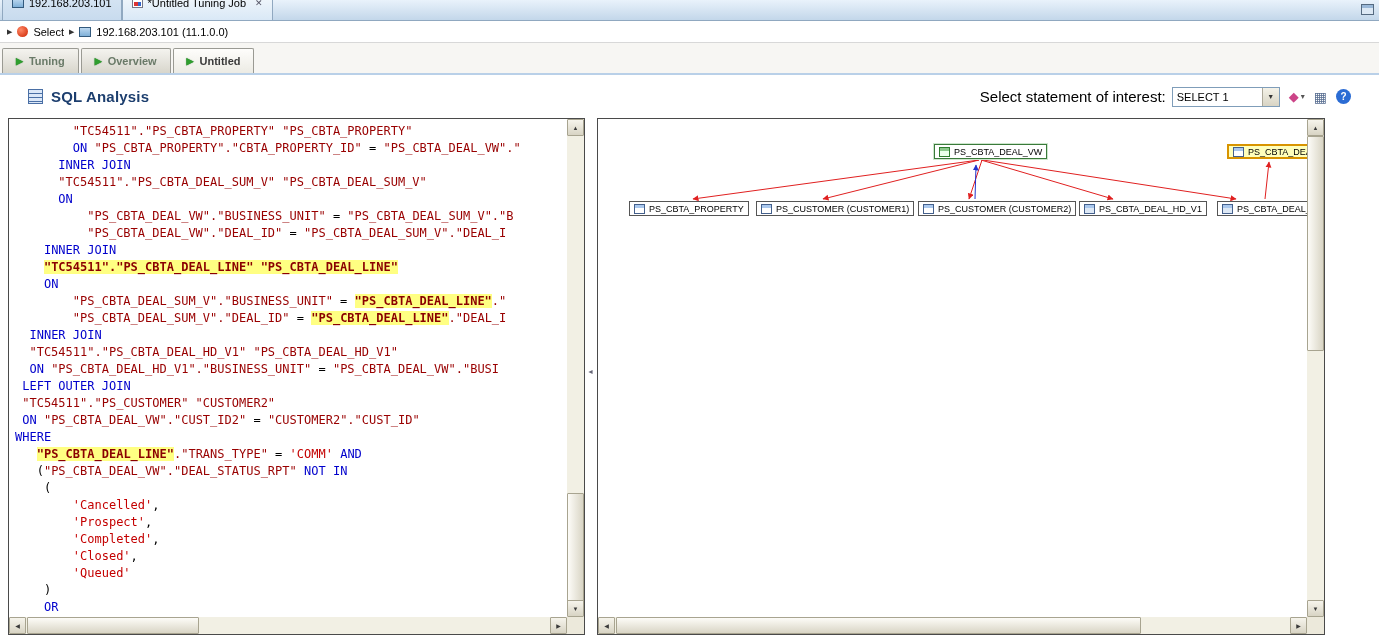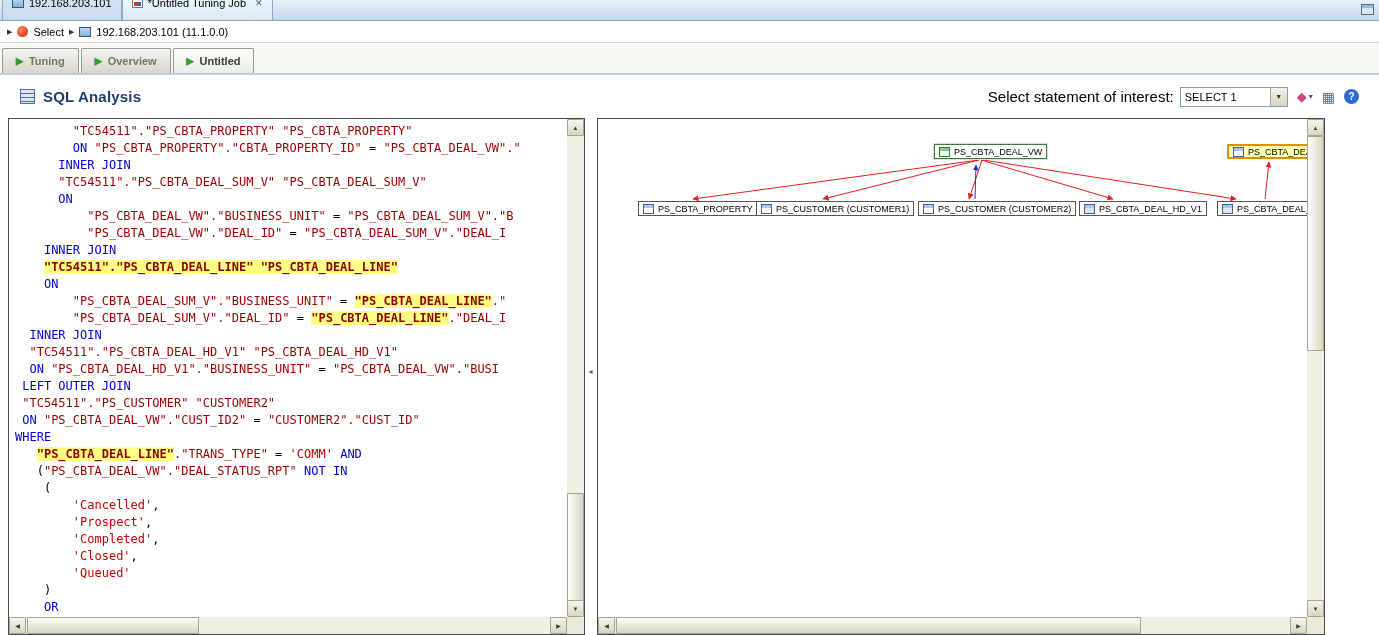--- a/index.html
+++ b/index.html
@@ -39,21 +39,21 @@
         padding:0 2px;box-sizing:border-box;}
   .ntab{height:25px;display:flex;align-items:center;gap:6px;padding:0 13px;
         border:1px solid #9a9a93;border-bottom:none;border-radius:2px 2px 0 0;
         font-size:11px;font-weight:bold;color:#6a7a68;
         background:linear-gradient(#f4f3ef,#d8d6cc);box-sizing:border-box;}
   .ntab.active{background:linear-gradient(#fefdfb,#ecebe4);color:#3a3a3a;}
   .play-icon{color:#2f9e2f;font-size:9px;text-shadow:0 0 1px #1a6a1a;}
 
   
   .headerbar{position:absolute;top:75px;left:0;right:0;height:43px;background:#fff;
-        display:flex;align-items:center;padding:0 20px;box-sizing:border-box;}
+        display:flex;align-items:center;padding:0 28px;box-sizing:border-box;}
   .title-icon{width:15px;height:15px;border:1px solid #4a6fa5;box-sizing:border-box;
         background:repeating-linear-gradient(#dce8f8 0 3px,#4a6fa5 3px 4px);margin-right:8px;}
   .page-title{font-size:15px;font-weight:bold;color:#1c3e6e;letter-spacing:.2px;}
   .spacer{flex:1;}
   .stmt-label{font-size:15px;margin-right:6px;}
   .combo{width:108px;height:20px;border:1px solid #7f9db9;background:#fff;
         display:flex;align-items:center;box-sizing:border-box;font-size:11px;}
   .combo-value{flex:1;padding:0 4px;overflow:hidden;white-space:nowrap;}
   .combo-btn{width:17px;height:18px;border-left:1px solid #aca899;
         background:linear-gradient(#f4f2e8,#d8d4c4);display:flex;align-items:center;
@@ -215,21 +215,21 @@
       </svg>
       <div>
           <div class="dg-node node-view" style="left: 336px; top: 25px;">
             <span class="dg-icon icon-green"></span>
             <span class="dg-label">PS_CBTA_DEAL_VW</span>
           </div>
           <div class="dg-node node-highlight" style="left: 629px; top: 25px;">
             <span class="dg-icon"></span>
             <span class="dg-label">PS_CBTA_DEAL_LINE</span>
           </div>
-          <div class="dg-node" style="left: 40px; top: 82px;">
+          <div class="dg-node" style="left: 31px; top: 82px;">
             <span class="dg-icon"></span>
             <span class="dg-label">PS_CBTA_PROPERTY</span>
           </div>
           <div class="dg-node" style="left: 158px; top: 82px;">
             <span class="dg-icon"></span>
             <span class="dg-label">PS_CUSTOMER (CUSTOMER1)</span>
           </div>
           <div class="dg-node" style="left: 320px; top: 82px;">
             <span class="dg-icon"></span>
             <span class="dg-label">PS_CUSTOMER (CUSTOMER2)</span>

